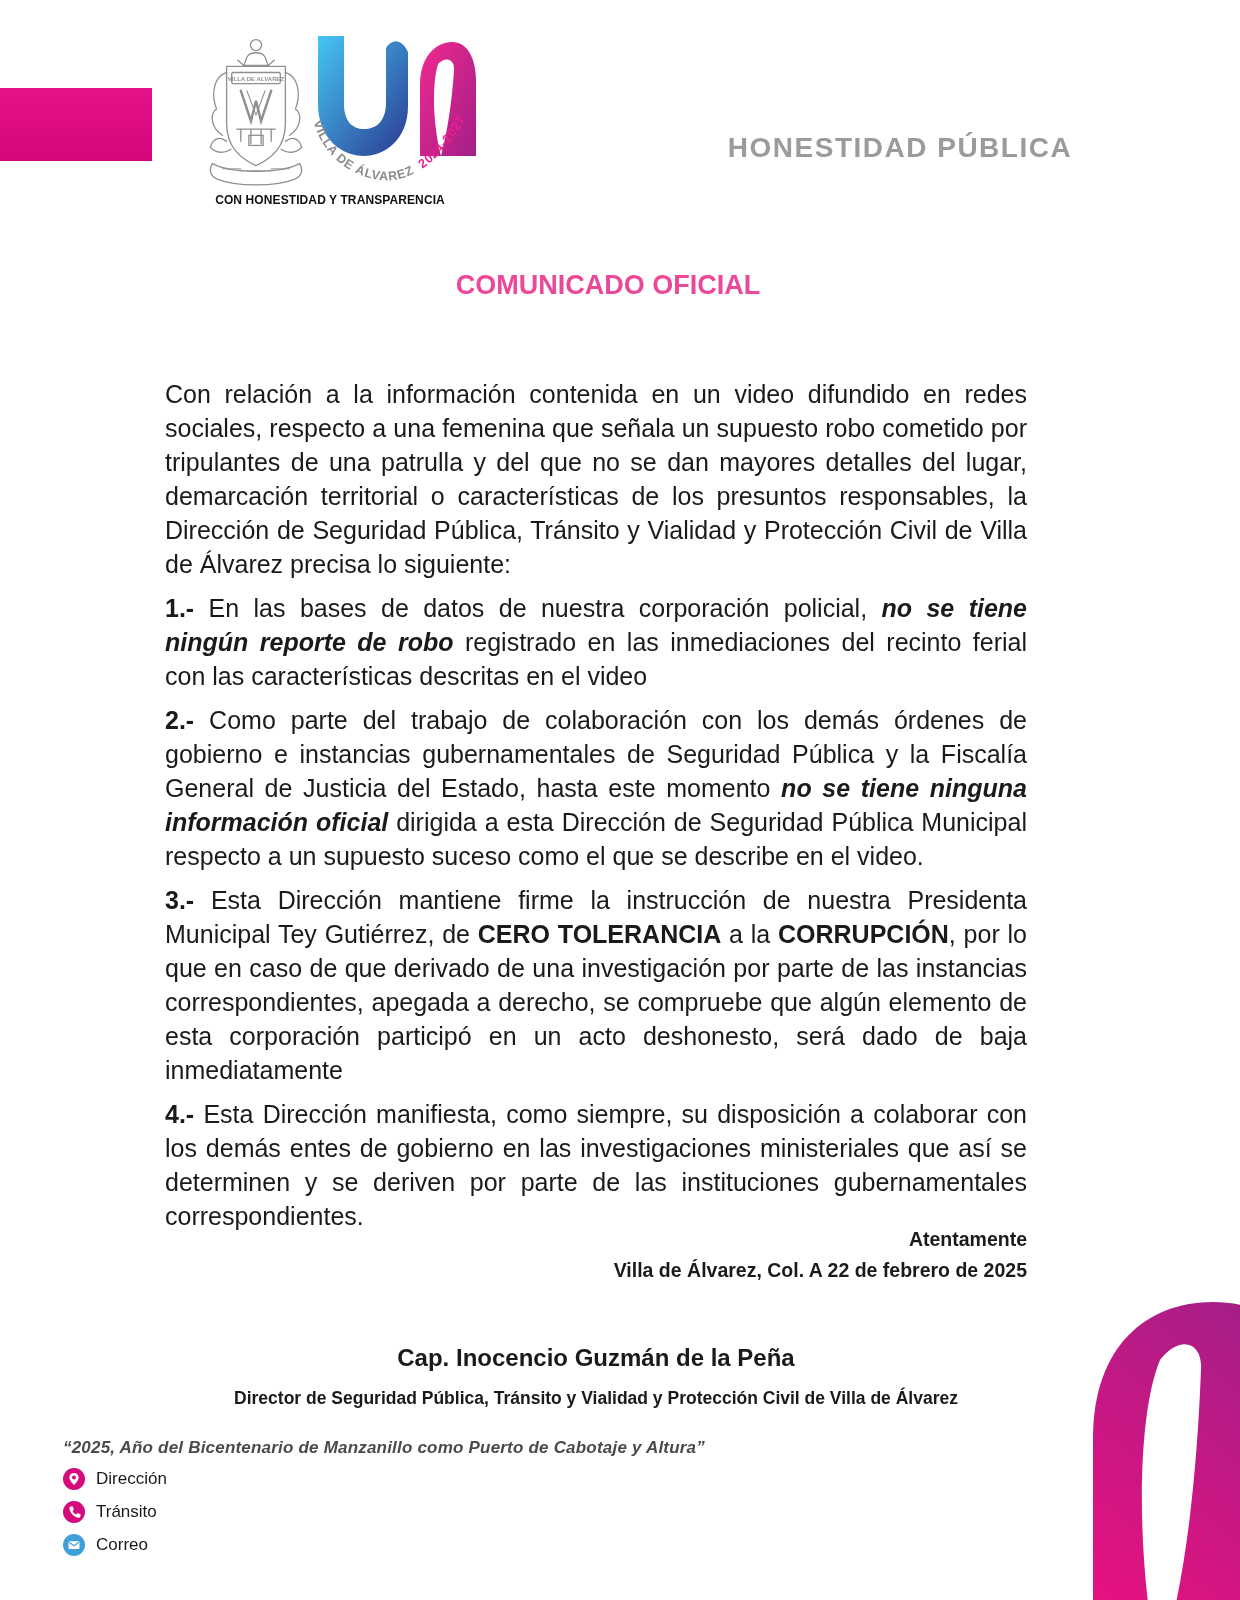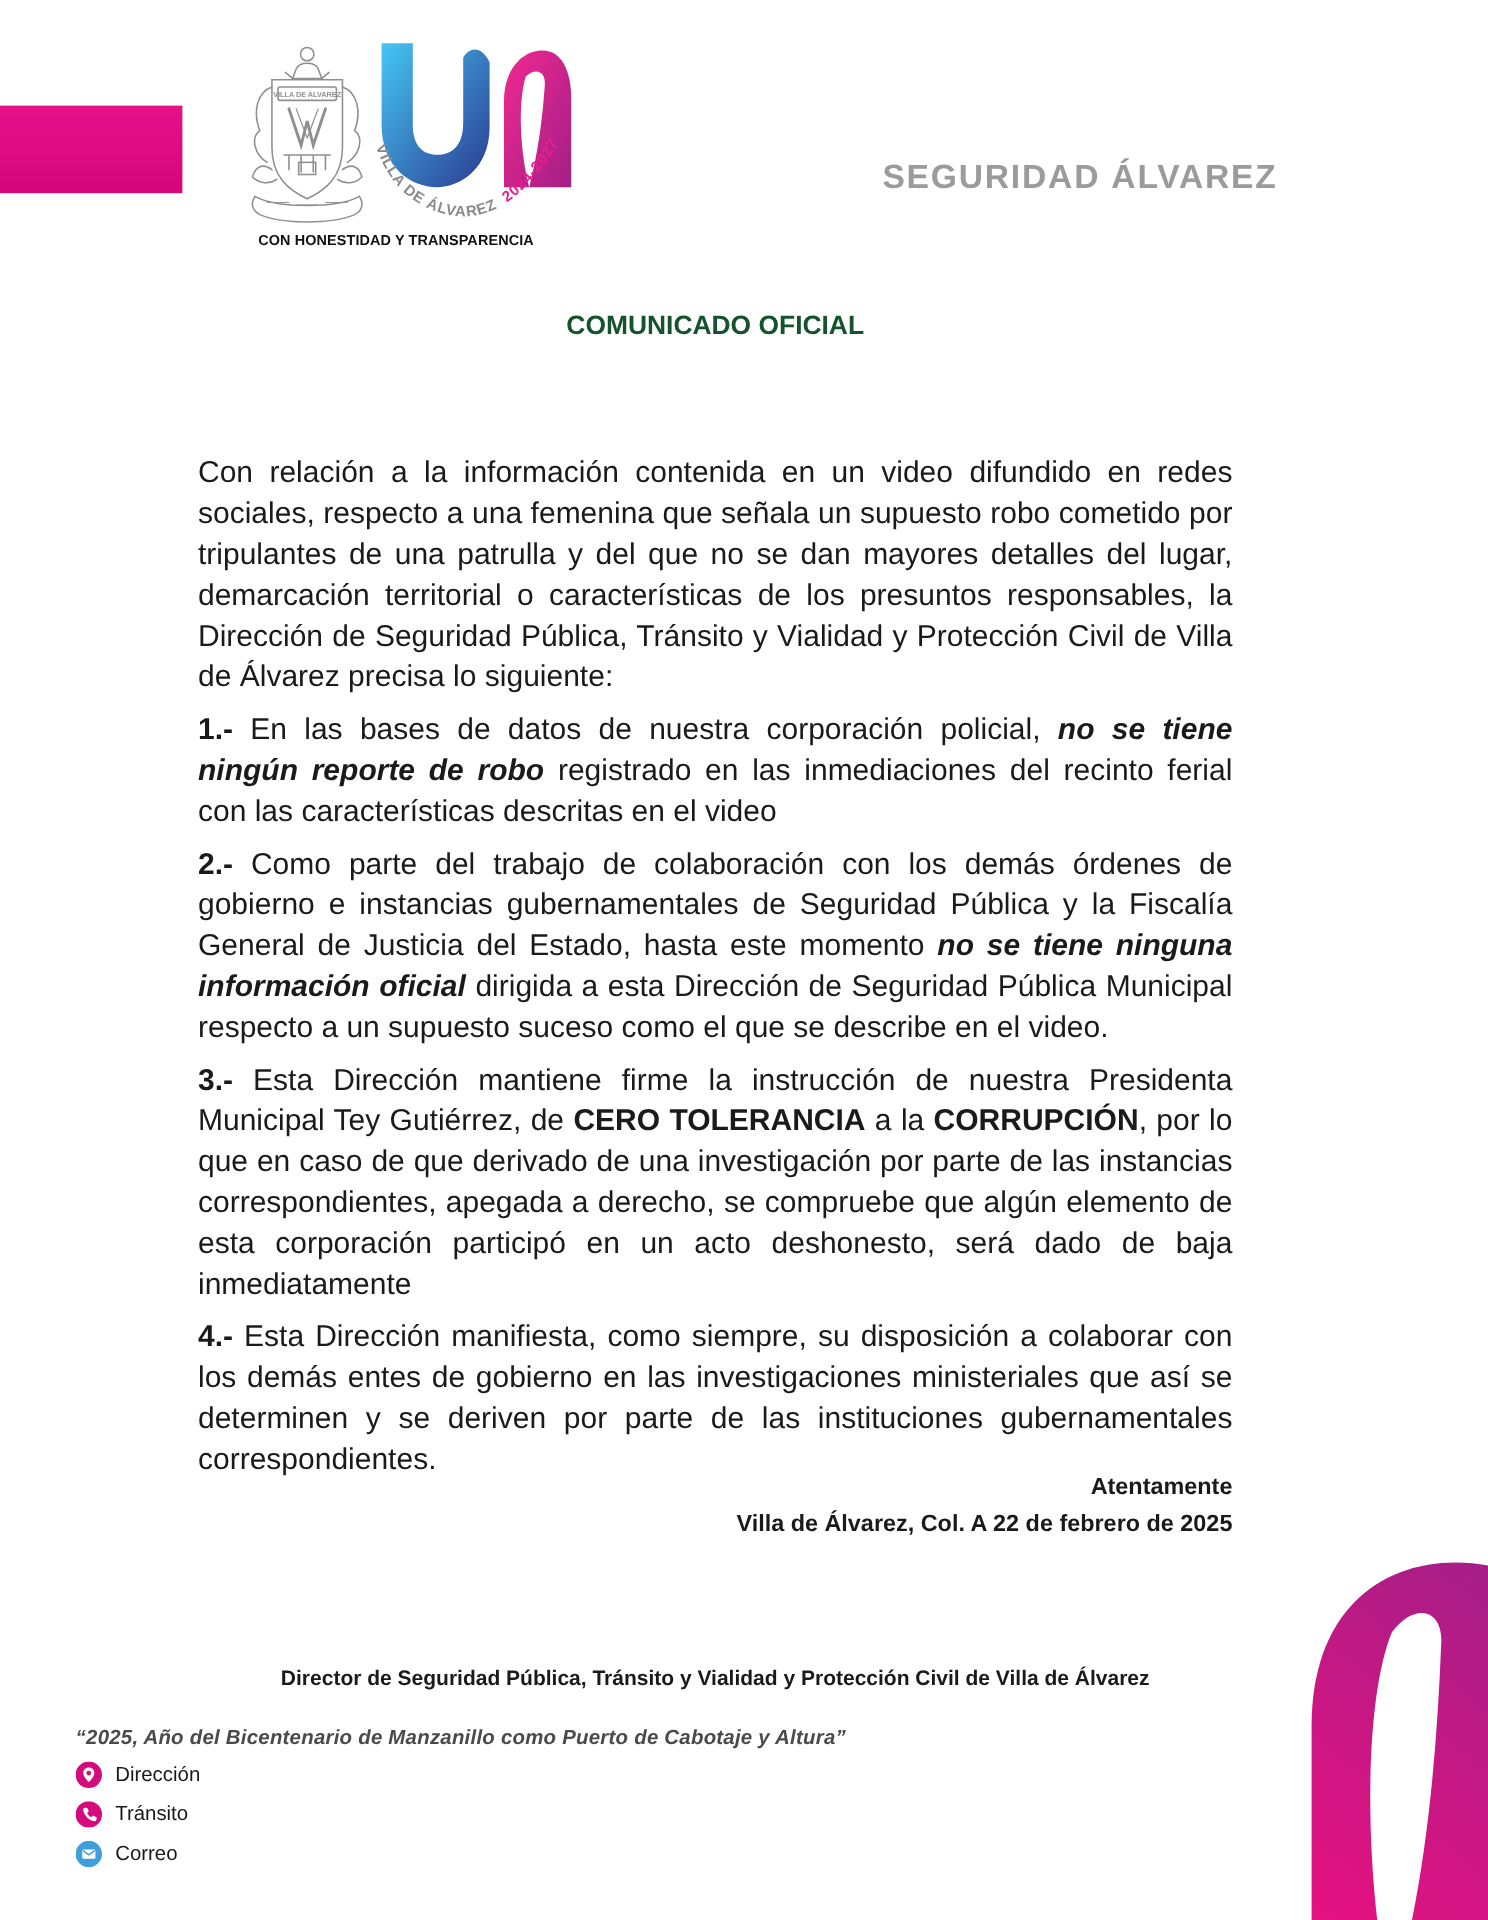--- a/index.html
+++ b/index.html
@@ -13,22 +13,22 @@
   .crest { position:absolute; left:198px; top:36px; width:116px; height:154px; }
   .crest svg { width:100%; height:100%; }
   .unlogo { position:absolute; left:302px; top:30px; width:184px; height:172px; }
   .unlogo svg { width:100%; height:100%; }
   .slogans { position:absolute; left:158px; top:194px; width:344px; text-align:center; line-height:1.1; }
   .slogan-top { font-size:12px; font-weight:bold; color:#111111; letter-spacing:0.1px; }
   .slogan-bottom { font-size:26px; font-weight:bold; color:#ec1e8c; margin-top:1px; }
   .dept { position:absolute; left:690px; top:132px; width:420px; text-align:center;
     font-size:28px; font-weight:bold; color:#9b9b9b; letter-spacing:1.5px; }
   
-  .doc-title { position:absolute; left:165px; top:258px; width:862px; margin:0;
-    text-align:center; font-size:22px; font-weight:bold; color:#14532d; }
+  .doc-title { position:absolute; left:165px; top:258px; width:862px; margin:12px;
+    text-align:center; font-size:27px; font-weight:bold; color:#ec4899; }
   .body-text { position:absolute; left:165px; top:377px; width:862px;
     font-size:25px; line-height:34px; text-align:justify; }
   .body-text p { margin:0 0 10px 0; }
   .closing { position:absolute; left:165px; top:1224px; width:862px; text-align:right;
     font-weight:bold; font-size:19.5px; line-height:31px; }
   .signer-name { position:absolute; left:165px; top:1344px; width:862px; text-align:center;
     font-size:24px; font-weight:bold; }
   .signer-title { position:absolute; left:165px; top:1388px; width:862px; text-align:center;
     font-size:17.5px; font-weight:bold; }
   
@@ -91,37 +91,38 @@
           <tspan fill="#ec1e8c">&nbsp;2024-2027</tspan>
         </textPath>
       </text>
     </svg>
   </div>
 
   <div class="slogans">
     <div class="slogan-top">CON HONESTIDAD Y TRANSPARENCIA</div>
   </div>
 
-  <div class="dept">SEGURIDAD ÁLVAREZ</div>
+  <div class="dept">HONESTIDAD PÚBLICA</div>
 
   <h1 class="doc-title">COMUNICADO OFICIAL</h1>
 
   <div class="body-text">
     <p><span>Con relación a la información contenida en un video difundido en redes sociales, respecto a una femenina que señala un supuesto robo cometido por tripulantes de una patrulla y del que no se dan mayores detalles del lugar, demarcación territorial o características de los presuntos responsables, la Dirección de Seguridad Pública, Tránsito y Vialidad y Protección Civil de Villa de Álvarez precisa lo siguiente:</span></p>
     <p><span style="font-weight: bold;">1.-</span><span> En las bases de datos de nuestra corporación policial, </span><span style="font-weight: bold; font-style: italic;">no se tiene ningún reporte de robo</span><span> registrado en las inmediaciones del recinto ferial con las características descritas en el video</span></p>
     <p><span style="font-weight: bold;">2.-</span><span> Como parte del trabajo de colaboración con los demás órdenes de gobierno e instancias gubernamentales de Seguridad Pública y la Fiscalía General de Justicia del Estado, hasta este momento </span><span style="font-weight: bold; font-style: italic;">no se tiene ninguna información oficial</span><span> dirigida a esta Dirección de Seguridad Pública Municipal respecto a un supuesto suceso como el que se describe en el video.</span></p>
     <p><span style="font-weight: bold;">3.-</span><span> Esta Dirección mantiene firme la instrucción de nuestra Presidenta Municipal Tey Gutiérrez, de </span><span style="font-weight: bold;">CERO TOLERANCIA</span><span> a la </span><span style="font-weight: bold;">CORRUPCIÓN</span><span>, por lo que en caso de que derivado de una investigación por parte de las instancias correspondientes, apegada a derecho, se compruebe que algún elemento de esta corporación participó en un acto deshonesto, será dado de baja inmediatamente</span></p>
     <p><span style="font-weight: bold;">4.-</span><span> Esta Dirección manifiesta, como siempre, su disposición a colaborar con los demás entes de gobierno en las investigaciones ministeriales que así se determinen y se deriven por parte de las instituciones gubernamentales correspondientes.</span></p>
   </div>
 
   <div class="closing">
     <div>Atentamente</div>
     <div>Villa de Álvarez, Col. A 22 de febrero de 2025</div>
   </div>
 
+  <div class="signer-name">Cap. Inocencio Guzmán de la Peña</div>
   <div class="signer-title">Director de Seguridad Pública, Tránsito y Vialidad y Protección Civil de Villa de Álvarez</div>
 
   <div class="quote">“2025, Año del Bicentenario de Manzanillo como Puerto de Cabotaje y Altura”</div>
 
   <div class="contacts">
     <div class="contact-row">
       <span class="cicon">
         <svg viewBox="0 0 20 20">
           <circle cx="10" cy="10" r="10" fill="#d50b7d"></circle>
           <path fill="#ffffff" d="M10 4.5 C7.5 4.5 5.8 6.3 5.8 8.7 C5.8 11.6 10 15.5 10 15.5 C10 15.5 14.2 11.6 14.2 8.7 C14.2 6.3 12.5 4.5 10 4.5 Z"></path>

